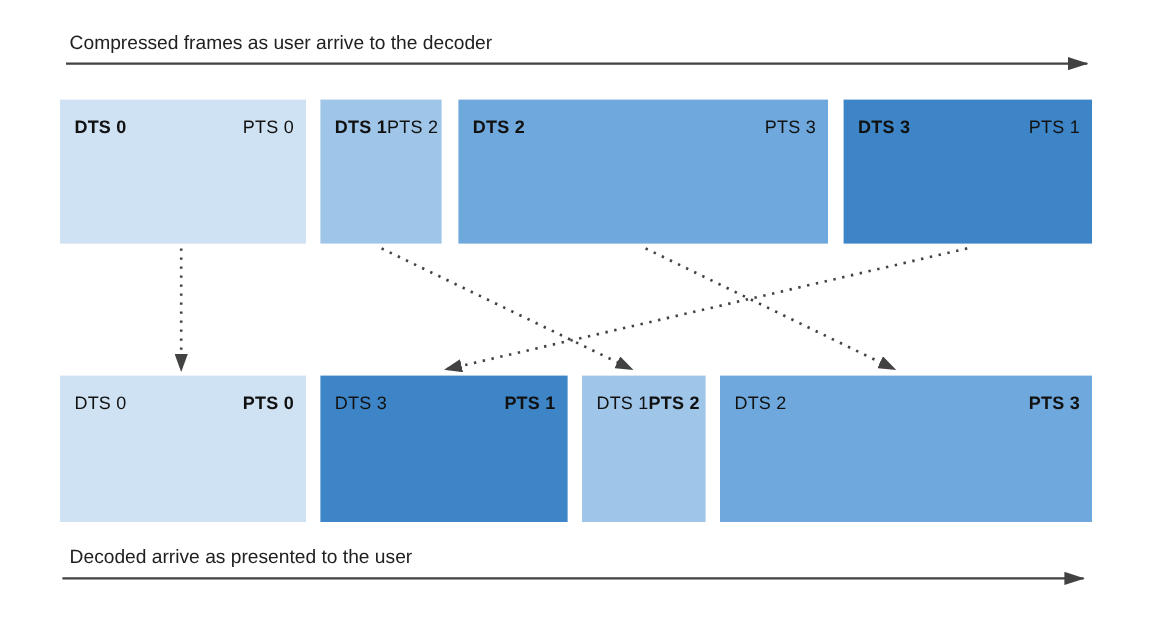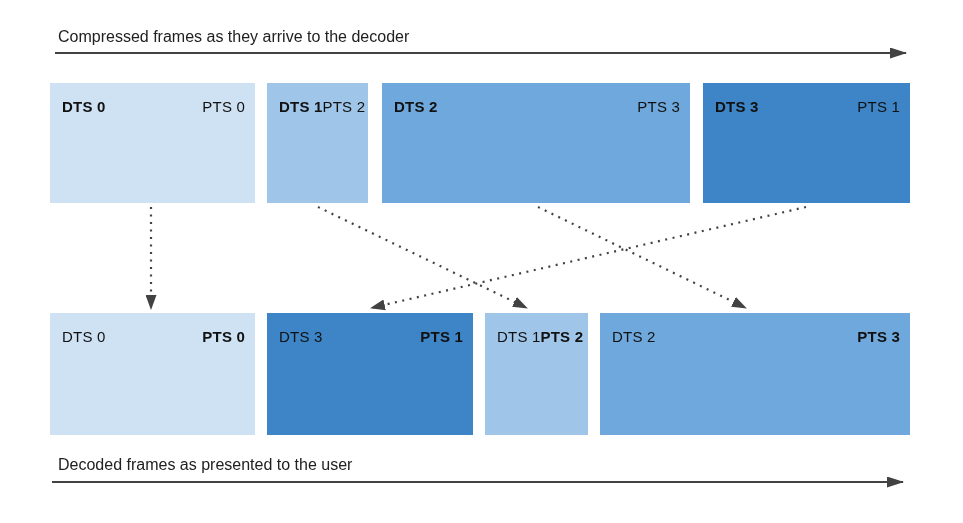--- a/index.html
+++ b/index.html
@@ -53,21 +53,21 @@
     fill: none;
     stroke: #424242;
     stroke-width: 2;
   }
 </style>
 </head>
 <body>
 
 <div class="stage">
 
-  <div class="axis-title top">Compressed frames as they arrive to the decoder</div>
+  <div class="axis-title top">Compressed frames as user arrive to the decoder</div>
 
   <div class="frame row-top" style="left: 50px; width: 205px; background-color: rgb(207, 226, 243);">
     <div class="ts dts">DTS 0</div>
     <div class="ts pts">PTS 0</div>
   </div>
   <div class="frame row-top" style="left: 267px; width: 101px; background-color: rgb(159, 197, 232);">
     <div class="ts dts">DTS 1</div>
     <div class="ts pts">PTS 2</div>
   </div>
   <div class="frame row-top" style="left: 382px; width: 308px; background-color: rgb(111, 168, 220);">
@@ -89,21 +89,21 @@
   </div>
   <div class="frame row-bottom" style="left: 485px; width: 103px; background-color: rgb(159, 197, 232);">
     <div class="ts dts">DTS 1</div>
     <div class="ts pts">PTS 2</div>
   </div>
   <div class="frame row-bottom" style="left: 600px; width: 310px; background-color: rgb(111, 168, 220);">
     <div class="ts dts">DTS 2</div>
     <div class="ts pts">PTS 3</div>
   </div>
 
-  <div class="axis-title bottom">Decoded frames as presented to the user</div>
+  <div class="axis-title bottom">Decoded arrive as presented to the user</div>
 
   <svg class="overlay" viewBox="0 0 963 523" aria-hidden="true">
     <defs>
       <marker id="ah-dot" markerUnits="userSpaceOnUse" markerWidth="15" markerHeight="11" refX="14" refY="5.5" orient="auto">
         <path d="M0,0 L15,5.5 L0,11 Z" fill="#424242"></path>
       </marker>
       <marker id="ah-axis" markerUnits="userSpaceOnUse" markerWidth="17" markerHeight="11" refX="16" refY="5.5" orient="auto">
         <path d="M0,0 L17,5.5 L0,11 Z" fill="#424242"></path>
       </marker>
     </defs>

